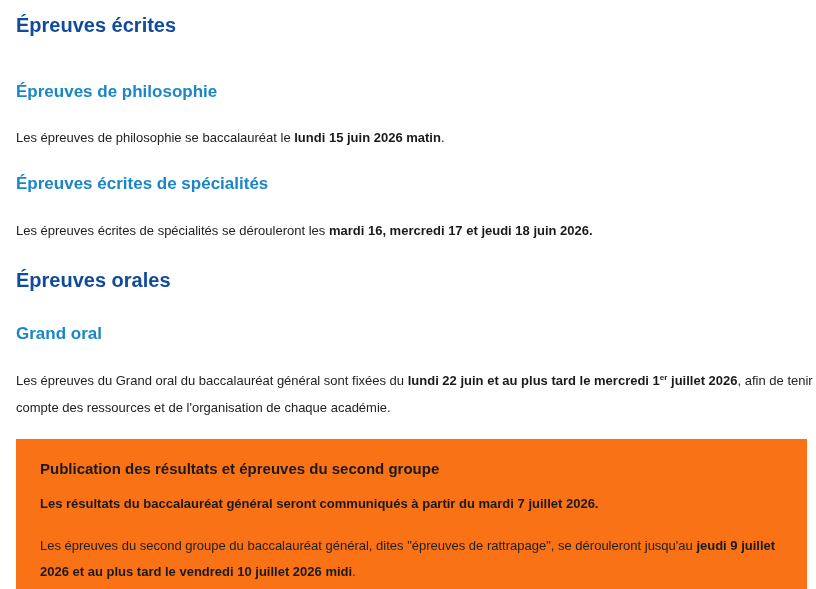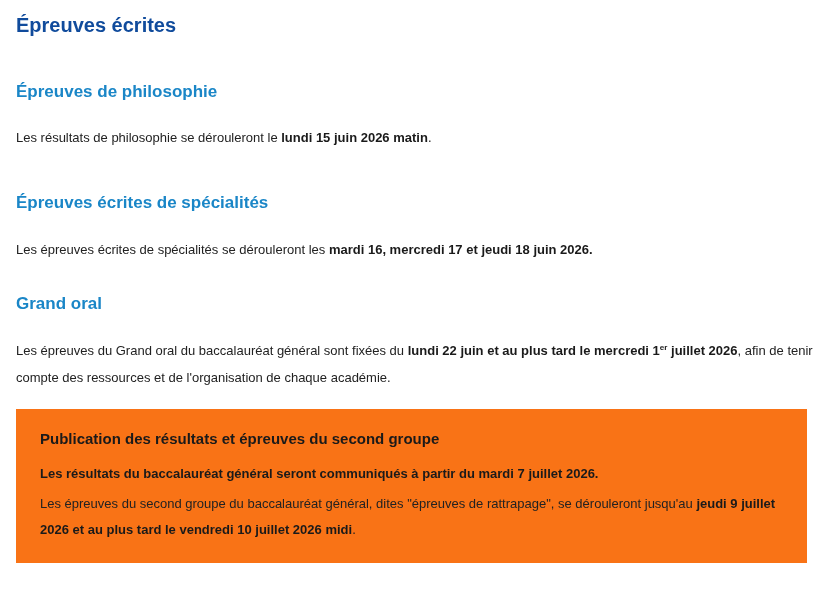--- a/index.html
+++ b/index.html
@@ -27,21 +27,21 @@
   h2.section-heading.orales { margin-top: 23px; }
   h2.section-heading.first  { margin-top: 2px; }
   h3.sub-heading {
     margin: 0;
     font-size: 17px;
     line-height: 22px;
     font-weight: 700;
     color: #1a86c7;
   }
   h3.sub-heading.philosophie  { margin-top: 43px; }
-  h3.sub-heading.specialites  { margin-top: 41px; }
+  h3.sub-heading.specialites  { margin-top: 22px; }
   h3.sub-heading.grand-oral   { margin-top: 30px; }
   p.body-para {
     margin: 21px 0 0 0;
     font-size: 13px;
     line-height: 27px;
     color: #222222;
   }
   p.body-para.after-h3 { margin-top: 22px; }
   p.body-para strong, .callout strong { color: #1a1a1a; text-align: center; }
   sup.ordinal {
@@ -63,38 +63,39 @@
   }
   .callout p.callout-para {
     margin: 0;
     font-size: 13px;
     line-height: 26px;
     color: #222222;
   }
   .callout p.callout-para.results {
     font-weight: 700;
     color: #1a1a1a;
-    margin-bottom: 4px;
+    margin-bottom: 16px;
   }
 </style>
 </head>
 <body>
 
 <div class="content-area">
 
   <h2 class="section-heading first">Épreuves écrites</h2>
 
   <h3 class="sub-heading philosophie">Épreuves de philosophie</h3>
 
-  <p class="body-para"><span>Les résultats de philosophie se dérouleront le </span><strong>lundi 15 juin 2026 matin</strong><span>.</span></p>
+  <p class="body-para"><span>Les épreuves de philosophie se baccalauréat le </span><strong>lundi 15 juin 2026 matin</strong><span>.</span></p>
 
   <h3 class="sub-heading specialites">Épreuves écrites de spécialités</h3>
 
   <p class="body-para after-h3"><span>Les épreuves écrites de spécialités se dérouleront les </span><strong>mardi 16, mercredi 17 et jeudi 18 juin 2026.</strong><span></span></p>
 
+  <h2 class="section-heading orales">Épreuves orales</h2>
 
   <h3 class="sub-heading grand-oral">Grand oral</h3>
 
   <p class="body-para after-h3"><span>Les épreuves du Grand oral du baccalauréat général sont fixées du </span><strong><span>lundi 22 juin et au plus tard le mercredi 1</span><sup class="ordinal">er</sup><span> juillet 2026</span></strong><span>, afin de tenir compte des ressources et de l'organisation de chaque académie.</span></p>
 
   <div class="callout">
     <p class="callout-title">Publication des résultats et épreuves du second groupe</p>
     <p class="callout-para results">Les résultats du baccalauréat général seront communiqués à partir du mardi 7 juillet 2026.</p>
     <p class="callout-para"><span>Les épreuves du second groupe du baccalauréat général, dites "épreuves de rattrapage", se dérouleront jusqu'au </span><strong>jeudi 9 juillet 2026 et au plus tard le vendredi 10 juillet 2026 midi</strong><span>.</span></p>
   </div>

